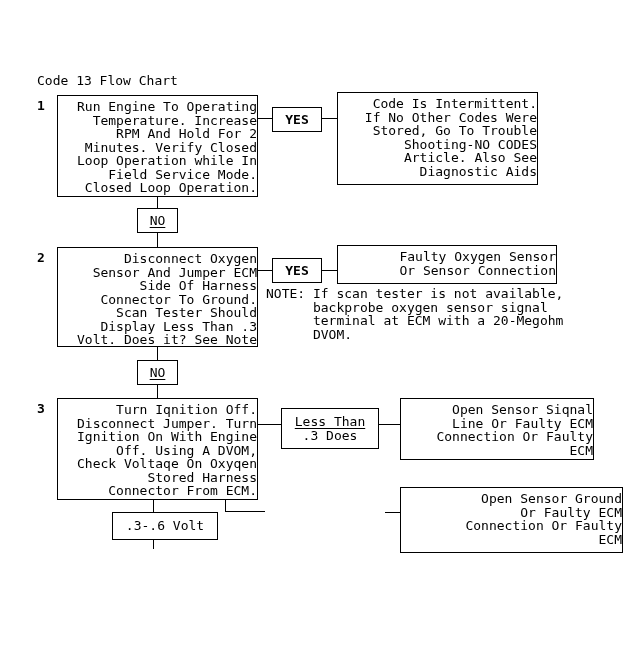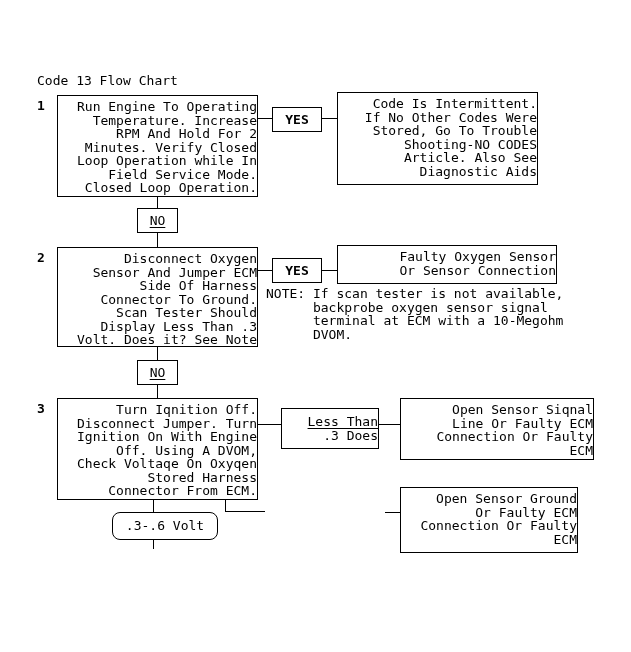--- a/index.html
+++ b/index.html
@@ -29,25 +29,25 @@
   #box3 { left:57px; top:398px; width:201px; height:102px; }
 
   #yes1 { left:272px; top:107px; width:50px; height:25px; }
   #yes2 { left:272px; top:258px; width:50px; height:25px; }
   #no1  { left:137px; top:208px; width:41px; height:25px; }
   #no2  { left:137px; top:360px; width:41px; height:25px; }
 
   #resIntermittent { left:337px; top:92px;  width:201px; height:93px; }
   #resFaultySensor { left:337px; top:245px; width:220px; height:39px; }
   #resOpenSignal   { left:400px; top:398px; width:194px; height:62px;padding-left:16px; }
-  #resOpenGround   { left:400px; top:487px; width:178px; height:66px; }
+  #resOpenGround   { left:400px; top:487px; width:223px; height:66px; }
 
-  #lessThan    { left:281px; top:408px; width:98px;  height:41px;align-items:flex-end; }
+  #lessThan    { left:281px; top:408px; width:98px;  height:41px; }
   #greaterThan { left:263px; top:500px; width:123px; height:38px; }
-  #midRange    { left:112px; top:512px; width:106px; height:28px;border-radius:8px; }
+  #midRange    { left:112px; top:512px; width:106px; height:28px; }
   #faultyEcm   { left:113px; top:549px; width:106px; height:27px; }
 
   #note { left:266px; top:287px; }
 </style>
 </head>
 <body>
 
 <div id="page">
 
   <div id="title" class="abs txt">Code 13 Flow Chart</div>
@@ -125,21 +125,21 @@
   <div id="lessThan" class="pbox center">
     <span class="ul">Less Than</span>
     <span>.3 Does</span>
   </div>
   <div id="midRange" class="pbox center">
     <span>.3-.6 Volt</span>
   </div>
 
   <div id="note" class="abs txt">NOTE: If scan tester is not available,
       backprobe oxygen sensor signal
-      terminal at ECM with a 10-Megohm
+      terminal at ECM with a 20-Megohm
       DVOM.</div>
 
   <div class="h" style="left:257px;top:118px;width:15px;"></div>
   <div class="h" style="left:321px;top:118px;width:16px;"></div>
   <div class="v" style="left:157px;top:197px;height:11px;"></div>
   <div class="v" style="left:157px;top:233px;height:14px;"></div>
   <div class="h" style="left:257px;top:270px;width:15px;"></div>
   <div class="h" style="left:321px;top:270px;width:16px;"></div>
   <div class="v" style="left:157px;top:347px;height:13px;"></div>
   <div class="v" style="left:157px;top:385px;height:13px;"></div>

